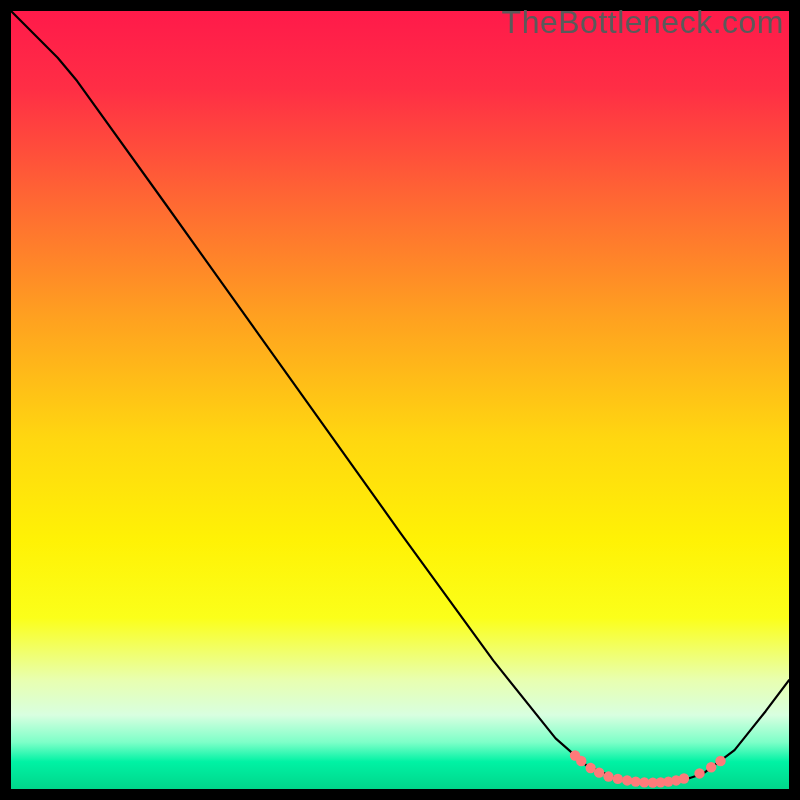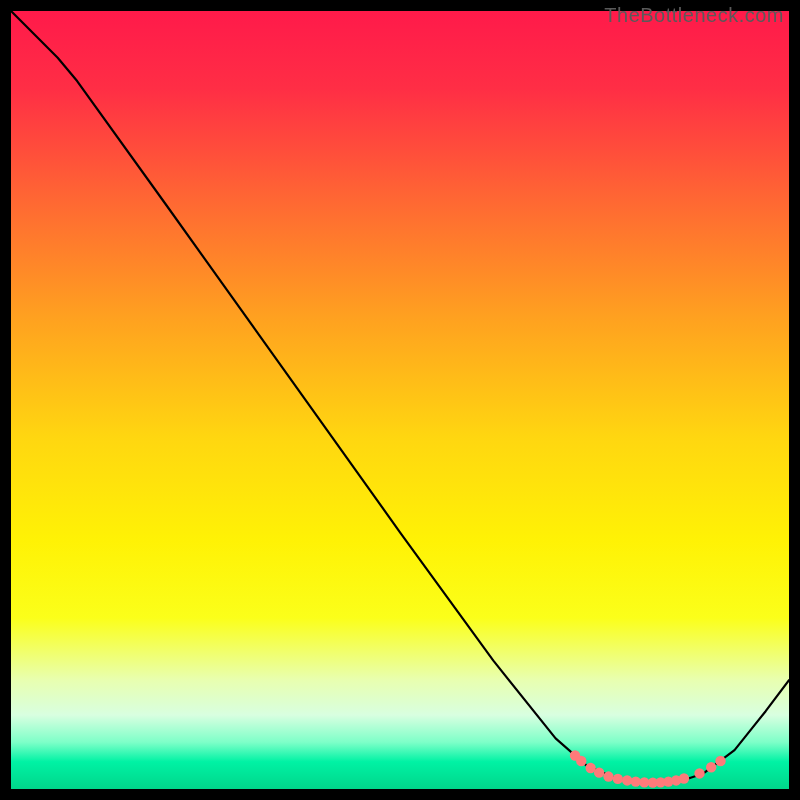--- a/index.html
+++ b/index.html
@@ -9,21 +9,21 @@
     background: #000;
     position: relative;
     font-family: Arial, sans-serif;
     overflow: hidden;
   }
   .watermark {
     position: absolute;
     top: 4px;
     right: 16px;
     color: #5a5a5a;
-    font-size: 20px;
+    font-size: 32px;
     font-weight: 500;
     letter-spacing: 0.5px;
     z-index: 10;
   }
   .plot-area {
     position: absolute;
     left: 11px;
     top: 11px;
     width: 778px;
     height: 778px;

